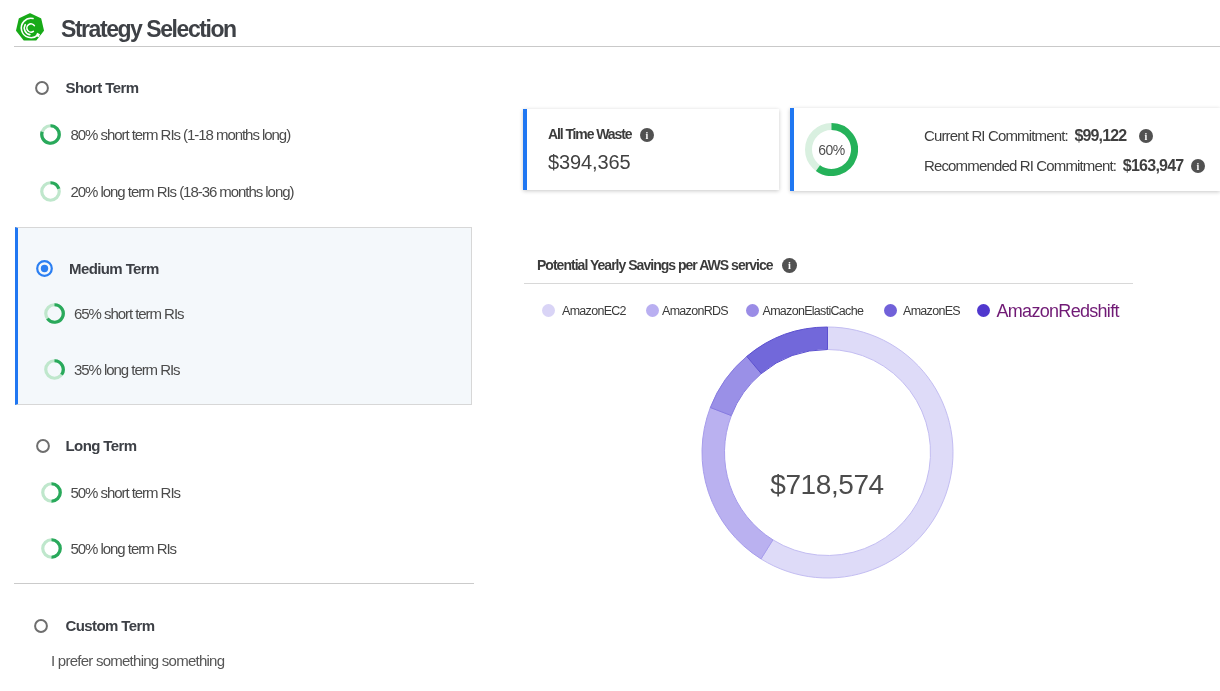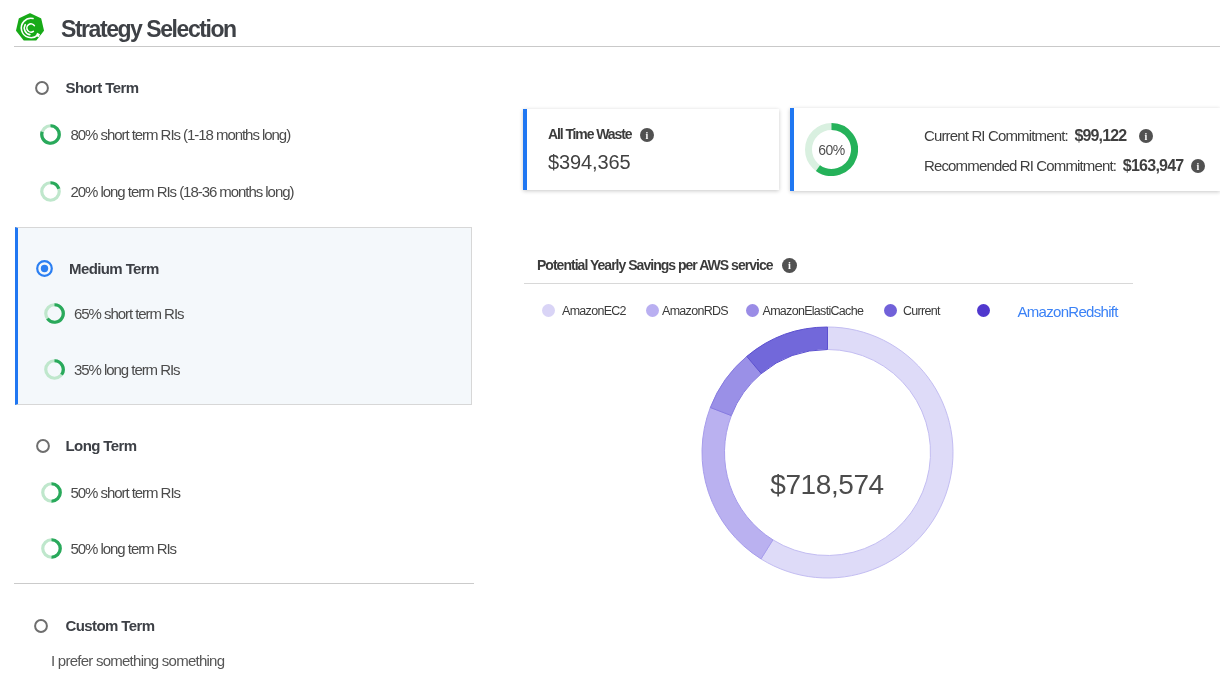--- a/index.html
+++ b/index.html
@@ -118,23 +118,23 @@
   </svg>
   <div class="abs" style="left:524px;top:283px;width:609px;height:1px;background:#d8d8d8;"></div>
 
   <div class="abs" style="left:542px;top:304px;width:13px;height:13px;border-radius:50%;background:#d9d4f6;"></div>
   <div class="abs" style="left:562px;top:304.5px;font-size:12.5px;color:#3a3a3a;letter-spacing:-0.7px;line-height:13px;">AmazonEC2</div>
   <div class="abs" style="left:646px;top:304px;width:13px;height:13px;border-radius:50%;background:#b9aff1;"></div>
   <div class="abs" style="left:662px;top:304.5px;font-size:12.5px;color:#3a3a3a;letter-spacing:-0.7px;line-height:13px;">AmazonRDS</div>
   <div class="abs" style="left:745.5px;top:304px;width:13px;height:13px;border-radius:50%;background:#9a8ce6;"></div>
   <div class="abs" style="left:762.5px;top:304.5px;font-size:12.5px;color:#3a3a3a;letter-spacing:-0.7px;line-height:13px;">AmazonElastiCache</div>
   <div class="abs" style="left:883.5px;top:304px;width:13px;height:13px;border-radius:50%;background:#7161d9;"></div>
-  <div class="abs" style="left:903px;top:304.5px;font-size:12.5px;color:#3a3a3a;letter-spacing:-0.7px;line-height:13px;">Current</div>
+  <div class="abs" style="left:903px;top:304.5px;font-size:12.5px;color:#3a3a3a;letter-spacing:-0.7px;line-height:13px;">AmazonES</div>
   <div class="abs" style="left:977px;top:304px;width:13px;height:13px;border-radius:50%;background:#5038ce;"></div>
-  <div class="abs" style="left:996.5px;top:304.5px;font-size:15px;color:#3b82f6;letter-spacing:-0.7px;line-height:13px;margin-left:21px;">AmazonRedshift</div>
+  <div class="abs" style="left:996.5px;top:304.5px;font-size:18px;color:#701a75;letter-spacing:-0.7px;line-height:13px;">AmazonRedshift</div>
 
   <svg class="abs" style="left:689.5px;top:314.5px" width="275" height="275" viewBox="0 0 275 275">
     <path d="M137.5,12.0 A125.5,125.5 0 1 1 71.0,243.93 L82.92,224.85 A103,103 0 1 0 137.5,34.5 Z" fill="#dedbf8" stroke="#c3bdf2" stroke-width="1"></path>
     <path d="M71.0,243.93 A125.5,125.5 0 0 1 20.34,92.52 L41.34,100.59 A103,103 0 0 0 82.92,224.85 Z" fill="#bab1f0" stroke="#a79dec" stroke-width="1"></path>
     <path d="M20.34,92.52 A125.5,125.5 0 0 1 56.83,41.36 L71.29,58.6 A103,103 0 0 0 41.34,100.59 Z" fill="#9a90e7" stroke="#867ae0" stroke-width="1"></path>
     <path d="M56.83,41.36 A125.5,125.5 0 0 1 137.5,12.0 L137.5,34.5 A103,103 0 0 0 71.29,58.6 Z" fill="#7268da" stroke="#5c50d0" stroke-width="1"></path>
   </svg>
   <div class="abs" style="left:689.5px;top:438px;width:275px;text-align:center;font-size:28px;color:#4c4c4c;letter-spacing:-0.4px;line-height:30px;margin-top:32px;">$718,574</div>
 
 </div>

